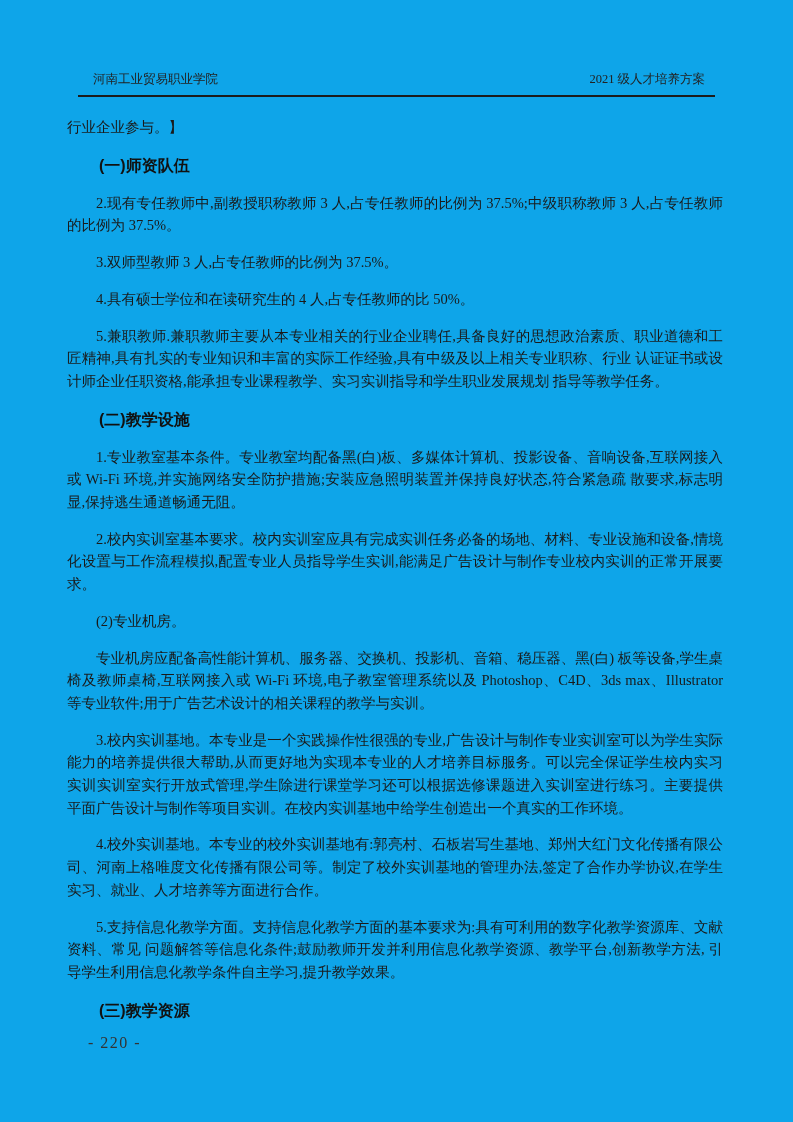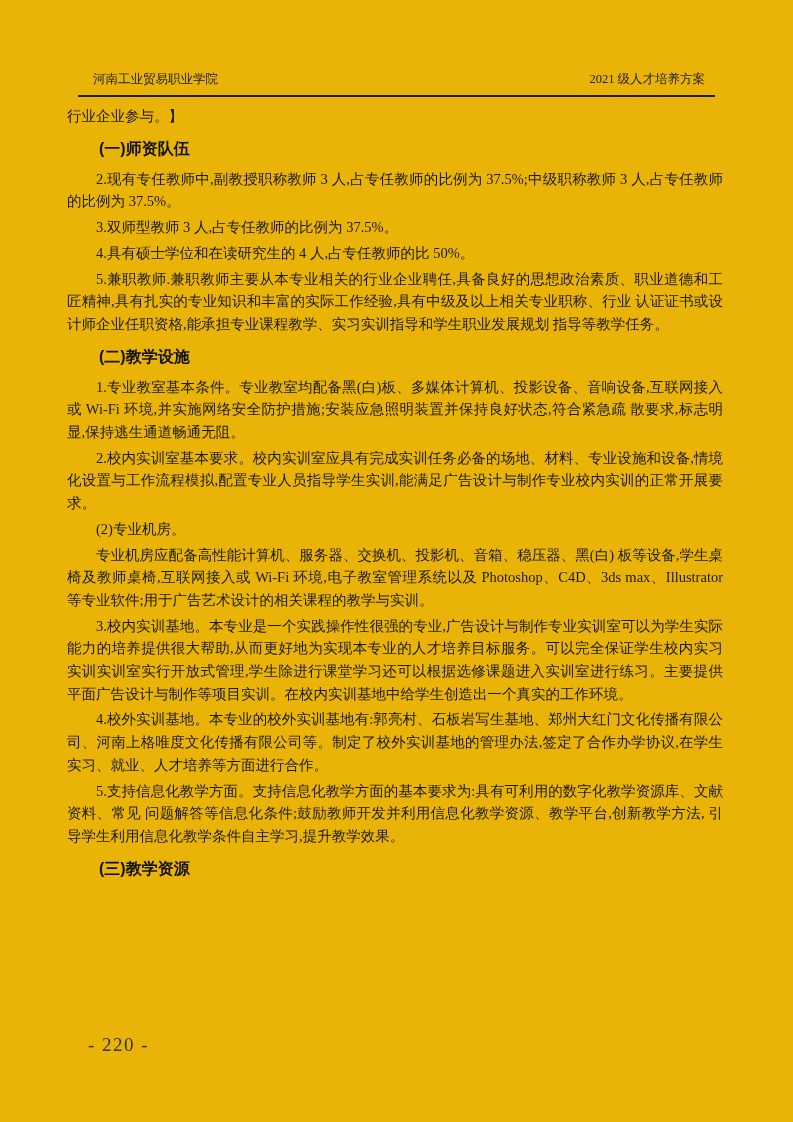--- a/index.html
+++ b/index.html
@@ -5,21 +5,21 @@
   html, body {
     margin: 0;
     padding: 0;
     background: #e8e8e8;
   }
   .page {
     position: relative;
     width: 793px;
     height: 1122px;
     margin: 0 auto;
-    background: #eab308;
+    background: #0ea5e9;
     font-family: "Liberation Serif", "DejaVu Serif", serif;
     color: #1a1a1a;
     overflow: hidden;
   }
   .page-header {
     position: absolute;
     top: 71px;
     left: 78px;
     right: 78px;
     height: 24px;
@@ -37,41 +37,41 @@
     position: absolute;
     top: 102px;
     left: 67px;
     width: 656px;
     font-size: 14.5px;
     line-height: 22.7px;
     text-align: justify;
     text-justify: inter-ideograph;
   }
   .para {
-    margin: 3px 0;
+    margin: 14px 0;
     text-indent: 2em;
   }
   .para.no-indent {
     text-indent: 0;
   }
   .heading {
     margin: 8px 0 7px 0;
     text-indent: 2em;
     font-size: 16px;
     font-weight: bold;
     line-height: 25px;
     font-family: "Liberation Sans", "DejaVu Sans", sans-serif;
     color: #111111;
     text-align: left;
   }
   .page-footer {
     position: absolute;
     left: 88px;
     top: 1034px;
-    font-size: 19px;
+    font-size: 16px;
     letter-spacing: 1.5px;
     color: #333333;
   }
 </style>
 </head>
 <body>
 
 <div class="page">
 
   <header class="page-header">

